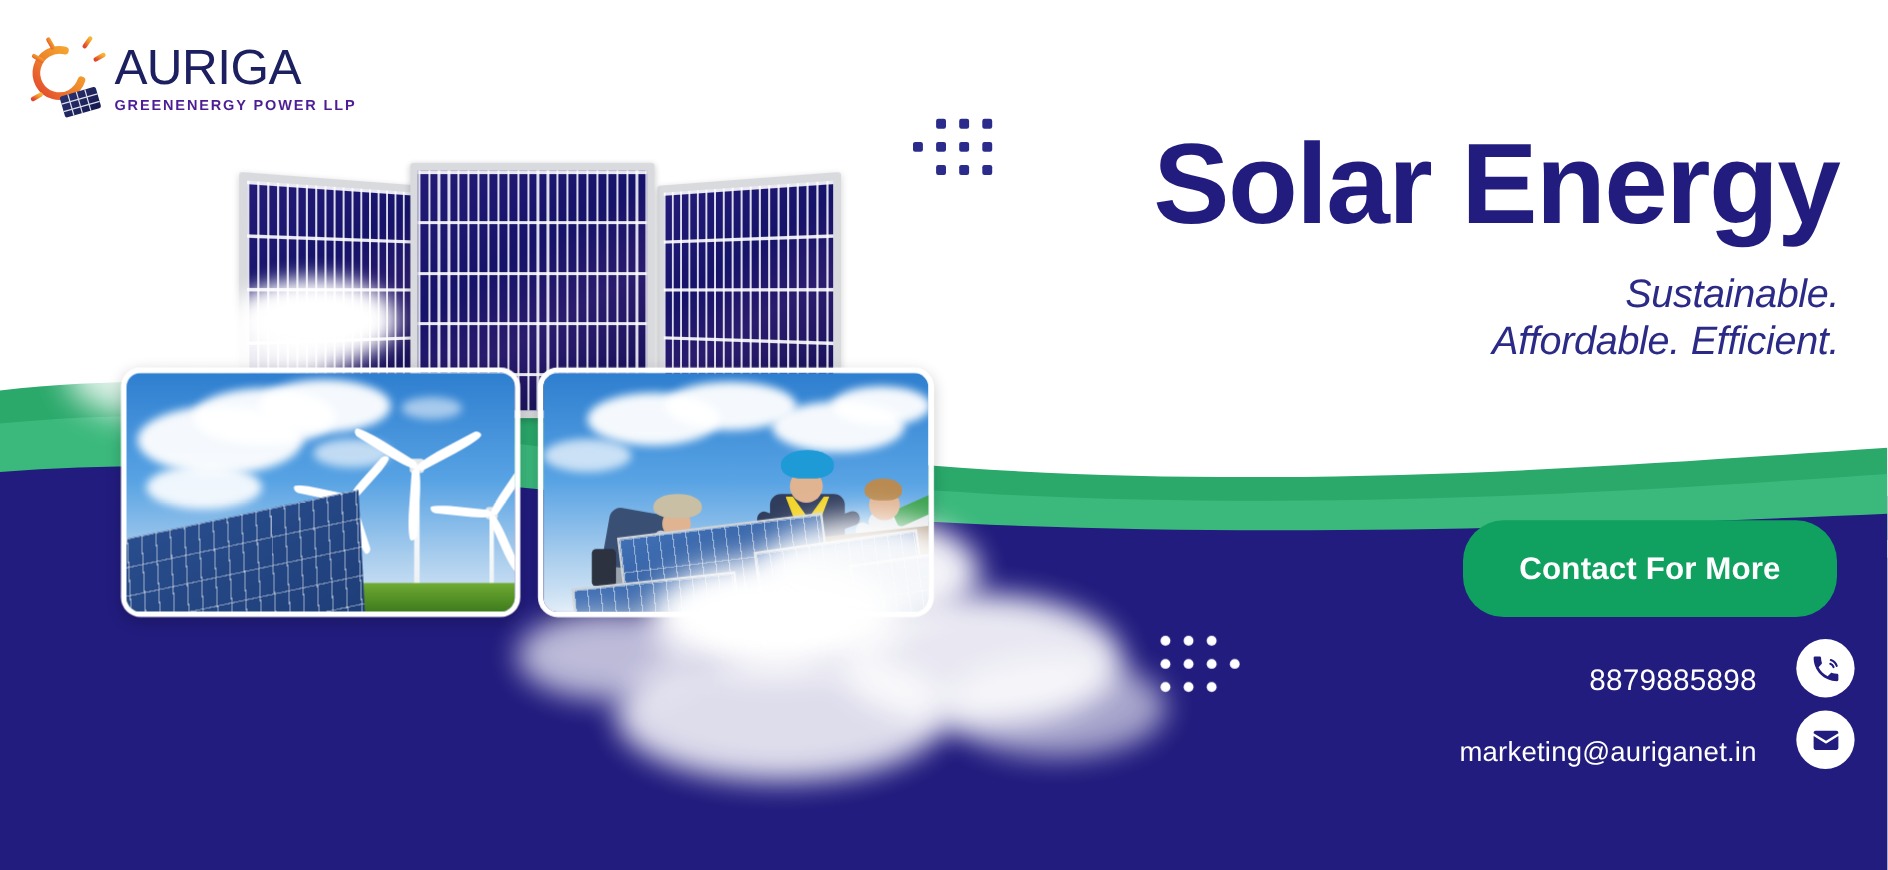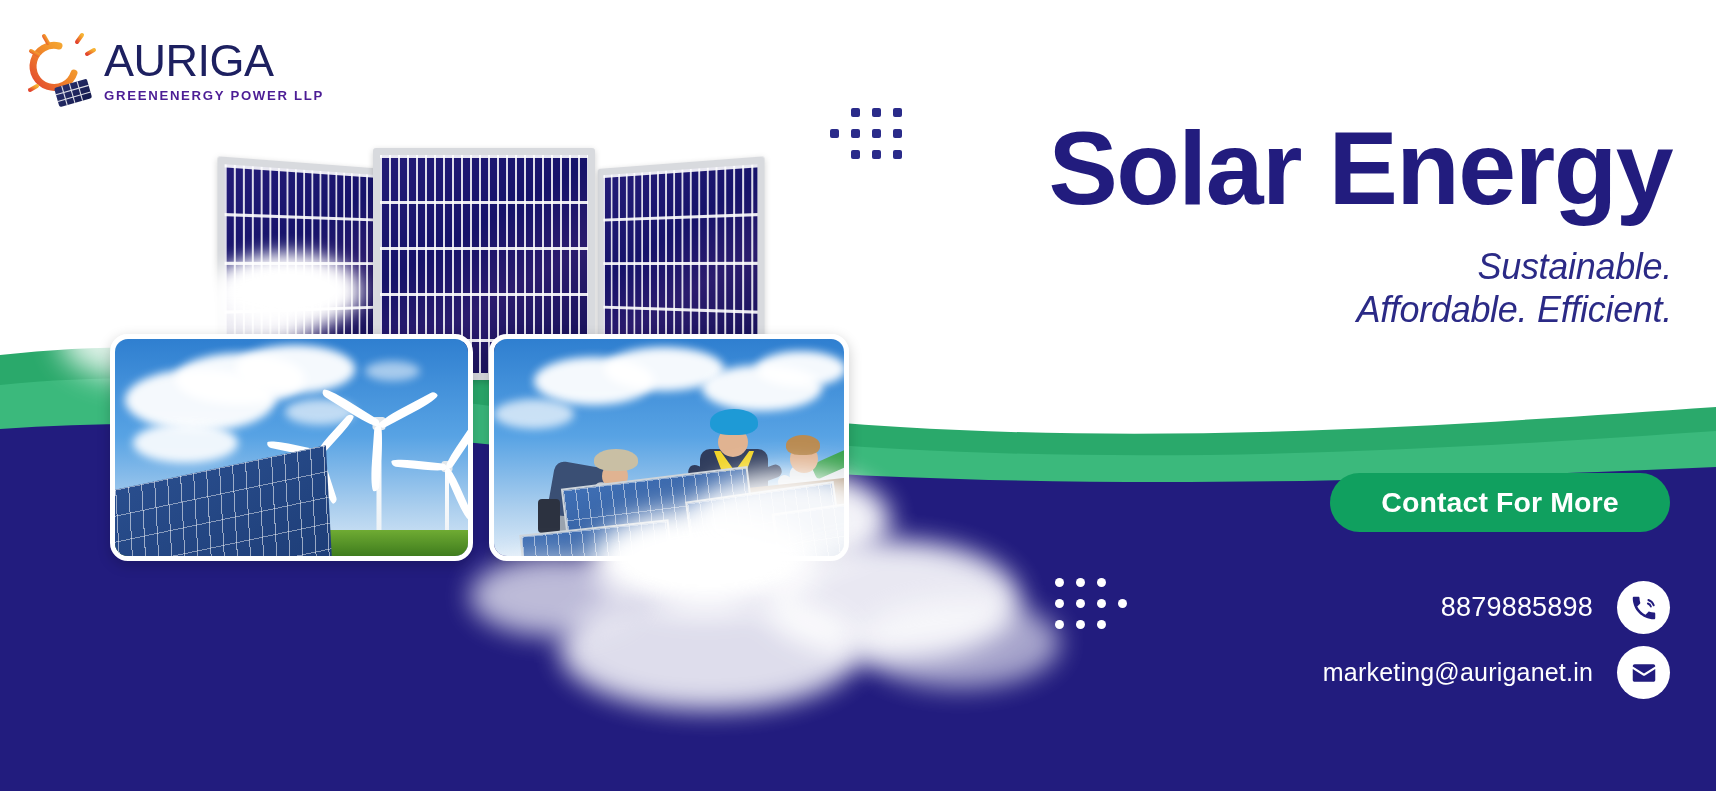--- a/index.html
+++ b/index.html
@@ -80,27 +80,27 @@
   
   .fg-cloud{ position:absolute; border-radius:50%; background:#fff; filter:blur(13px); z-index:14; }
 
   
   .headline-wrap{ position:absolute; right:44px; top:110px; width:720px; text-align:right; z-index:40; }
   .headline-1{ font-size:44px; font-weight:800; color:#221C7E; letter-spacing:-0.3px; line-height:1.1; }
   .headline-2{ font-size:104px; font-weight:800; color:#221C7E; letter-spacing:-1.5px; line-height:1.08; margin-top:2px; }
   .tagline{ margin-top:22px; font-size:36px; font-style:italic; font-weight:400; color:#2b2a86; line-height:1.18; letter-spacing:-0.3px; }
 
   
-  .cta{ position:absolute; right:46px; top:473px; width:340px; height:59px;
+  .cta{ position:absolute; right:46px; top:473px; width:340px; height:88px;
         background:#10A05F; color:#fff; border:none; border-radius:37px;
         font-family:"Liberation Sans",sans-serif; font-size:28.5px; font-weight:700;
         letter-spacing:.1px; cursor:pointer; z-index:42; }
 
   
-  .contact-row{ position:absolute; right:46px; display:flex; align-items:center; justify-content:flex-end; gap:24px; z-index:42; }
+  .contact-row{ position:absolute; right:30px; display:flex; align-items:flex-end; justify-content:flex-end; gap:36px; z-index:42; }
   .contact-phone{ top:581px; }
   .contact-mail{ top:646px; }
   .contact-text{ color:#fff; font-size:27px; font-weight:400; letter-spacing:.2px; white-space:nowrap; }
   .contact-text.mail{ font-size:25px; }
   .contact-icon{ width:53px; height:53px; border-radius:50%; background:#fff;
                  display:flex; align-items:center; justify-content:center; flex:0 0 53px; }
 
   
   .dots{ position:absolute; display:grid; grid-template-columns:repeat(4,1fr); gap:12px; z-index:30; }
   .dot{ width:9px; height:9px; border-radius:2px; }

